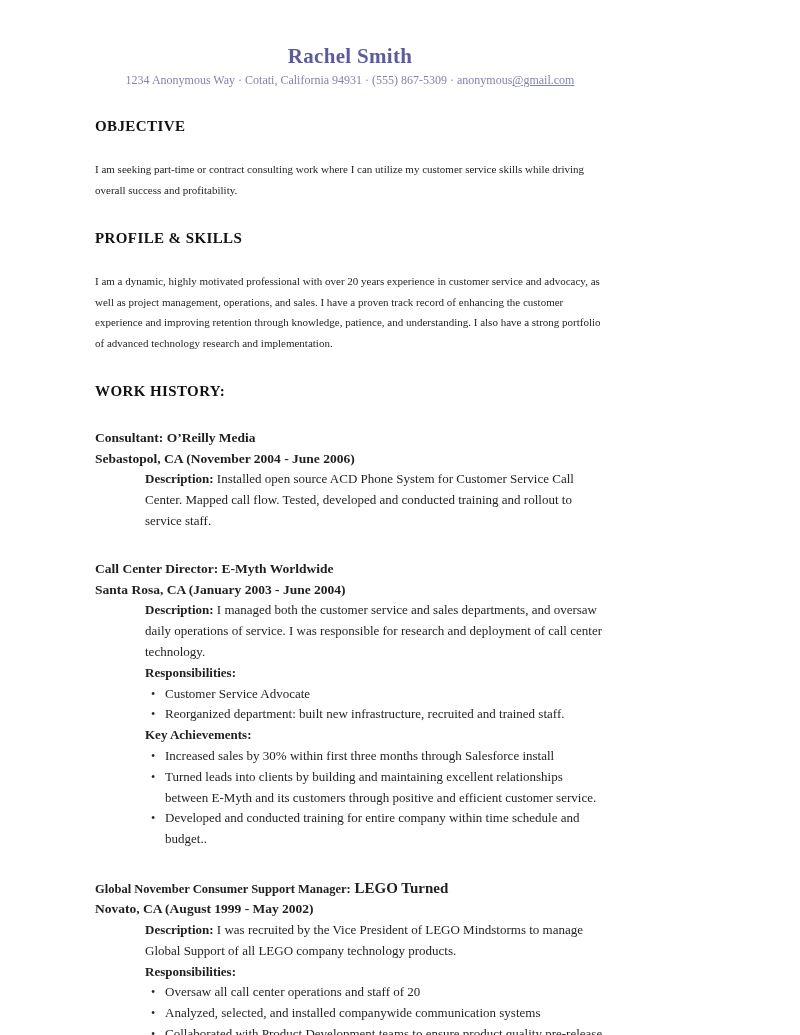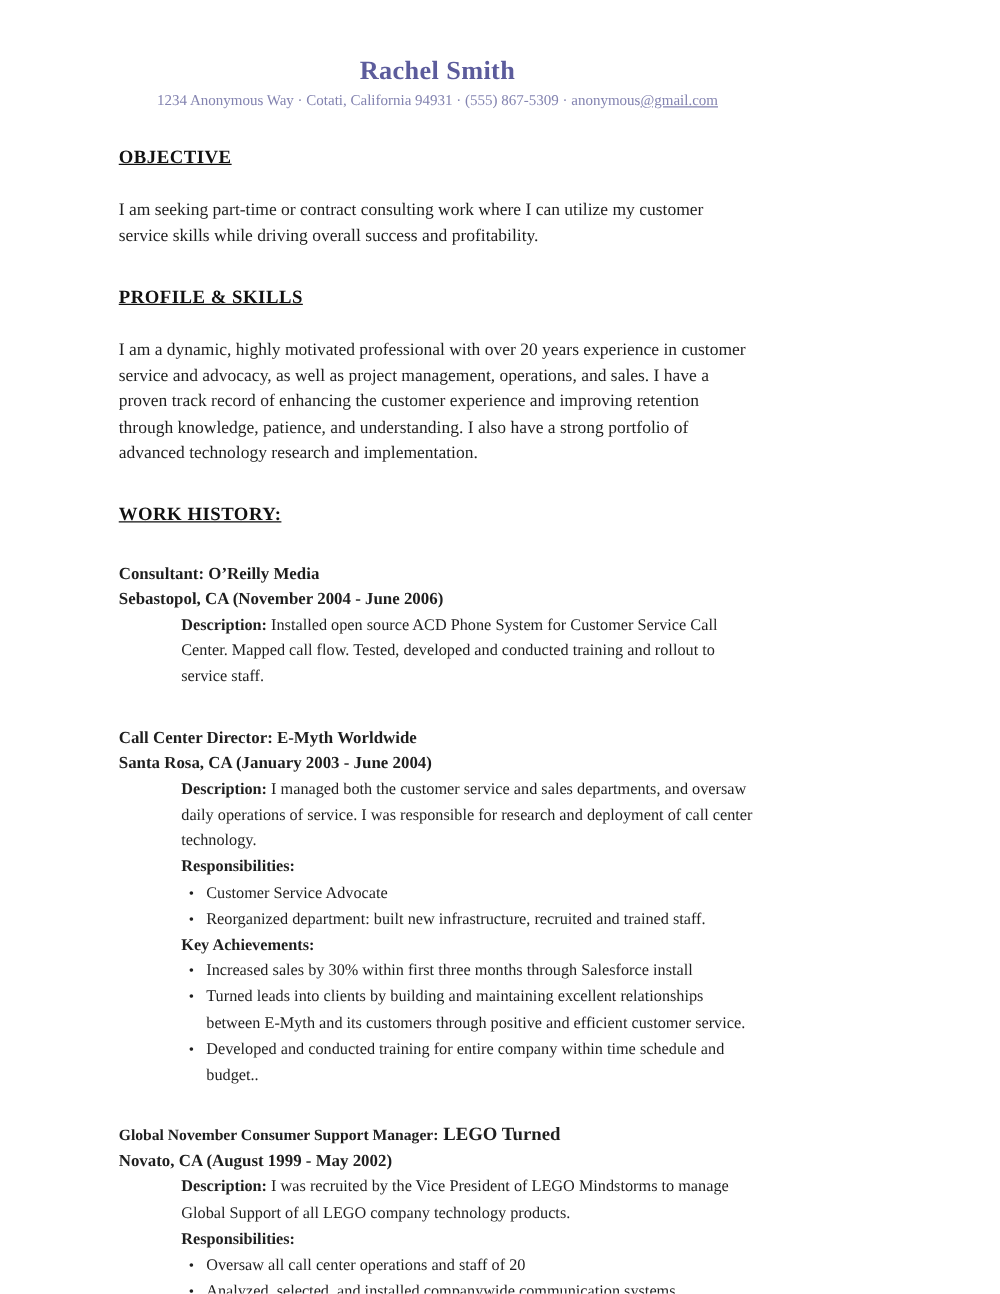--- a/index.html
+++ b/index.html
@@ -33,26 +33,25 @@
   }
   .email-link {
     color: #8383b0;
     text-decoration: underline;
   }
   h2.sec {
     margin: 30px 0 24px 0;
     font-size: 15px;
     font-weight: bold;
     color: #111111;
-    text-decoration: underline;
     letter-spacing: 0.4px;
   }
   p.body {
     margin: 0;
-    font-size: 14px;
+    font-size: 11px;
     line-height: 20.5px;
   }
   .job { margin-top: 28px; }
   .job-line {
     margin: 0;
     font-size: 13.5px;
     font-weight: bold;
     line-height: 20.5px;
   }
   .job-title-role {

